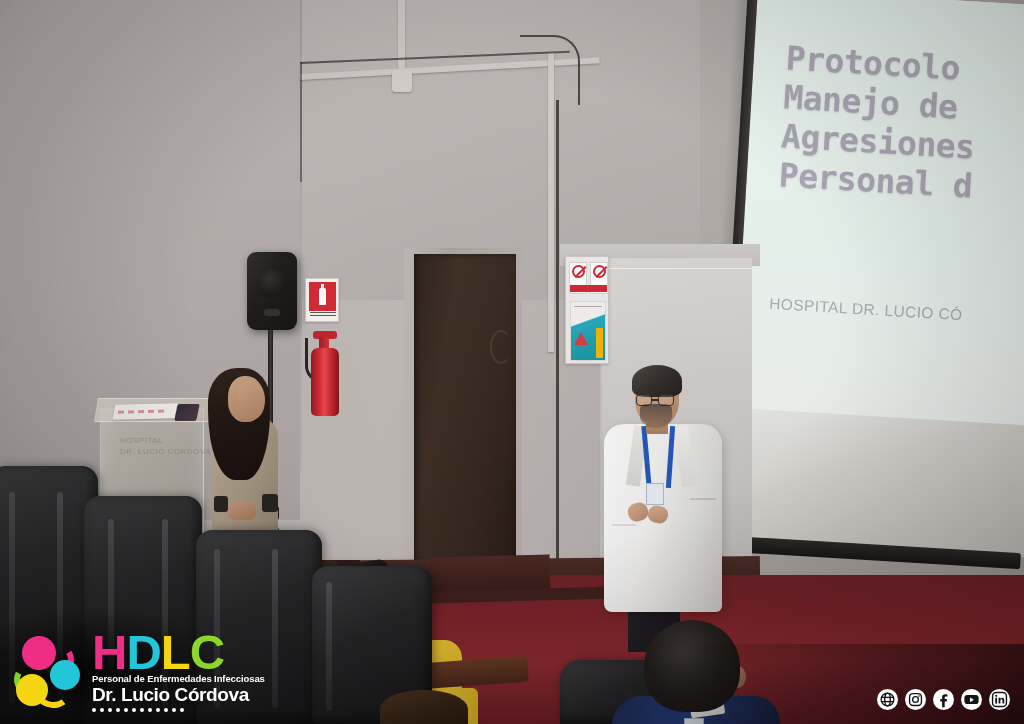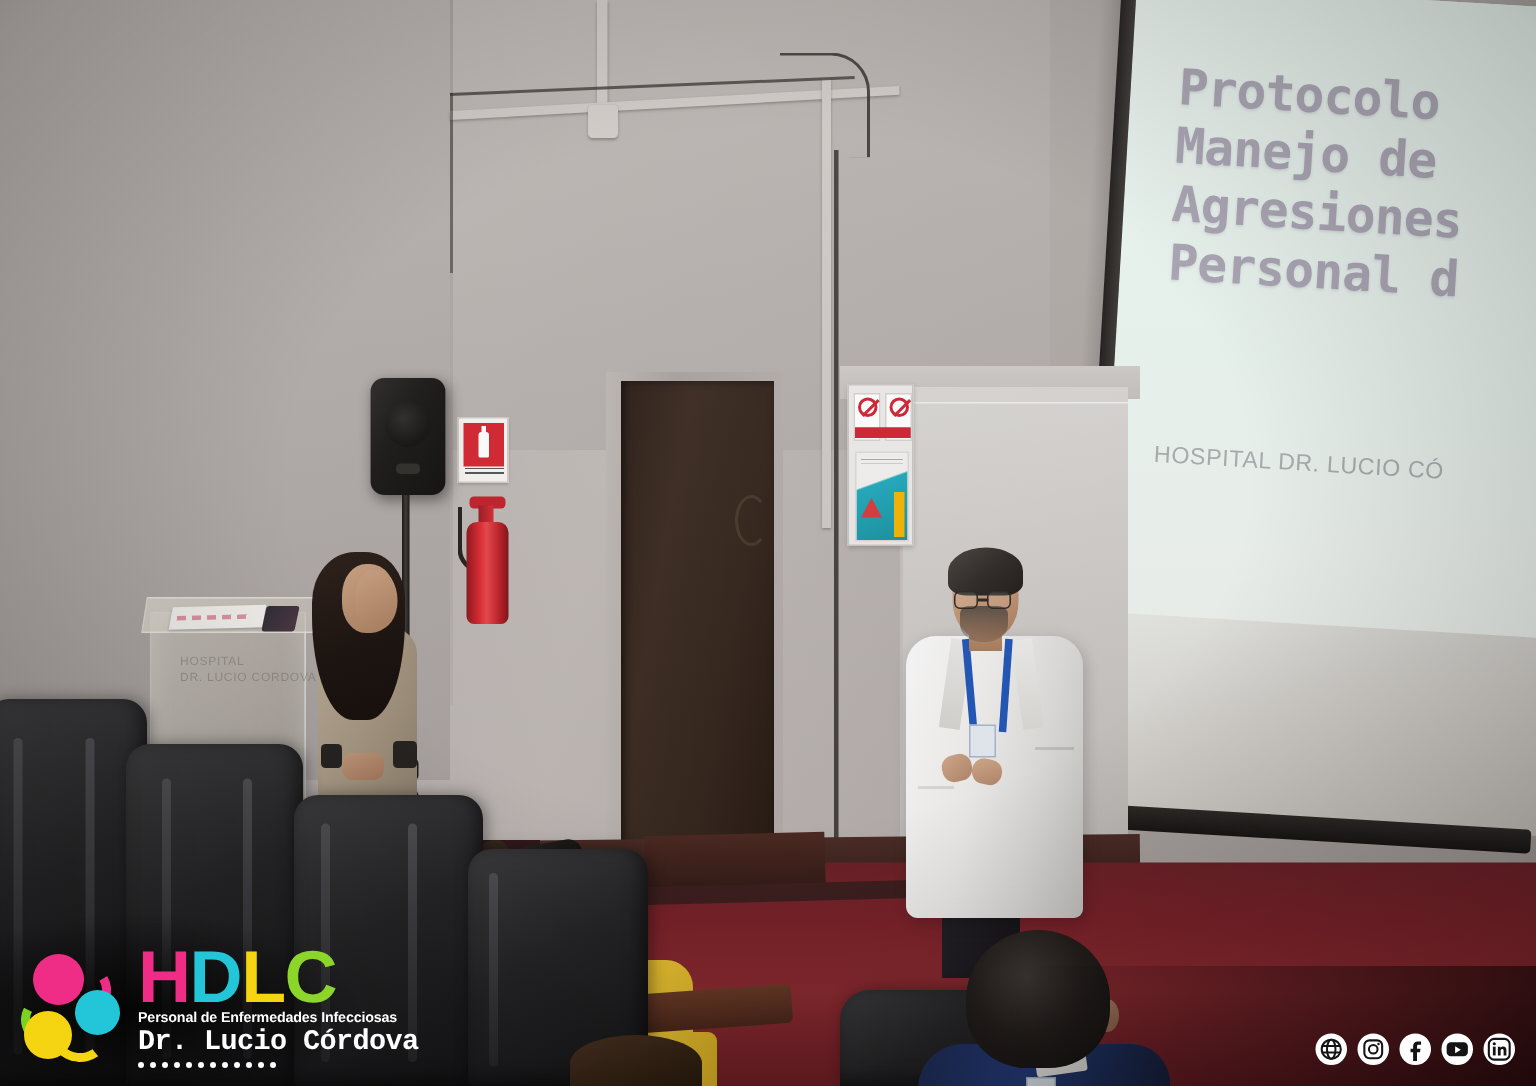--- a/index.html
+++ b/index.html
@@ -691,21 +691,21 @@
   .logo-hdlc .l { color: #f5d512; }
   .logo-hdlc .c { color: #8cd62b; }
   .logo-sub1 {
     color: #ffffff; font-weight: bold; font-size: 9.5px;
     letter-spacing: -0.1px; margin-top: -1px;
     font-family: "Liberation Sans", sans-serif;
   }
   .logo-sub2 {
     color: #ffffff; font-weight: bold; font-size: 19px;
     letter-spacing: -0.4px; line-height: 21px;
-    font-family: Liberation Mono, monospace;
+    font-family: Liberation Sans, sans-serif;
   }
   .logo-dots {
     display: flex; gap: 4px; margin-top: 3px;
   }
   .logo-dots i {
     width: 4px; height: 4px; background: #fff; border-radius: 50%; display: block;
   }
   .logo-bg-fade {
     position: absolute; left: 0; top: 596px; width: 300px; height: 128px;
     background: radial-gradient(ellipse 70% 70% at 30% 60%, rgba(0,0,0,.78), rgba(0,0,0,0) 72%);

